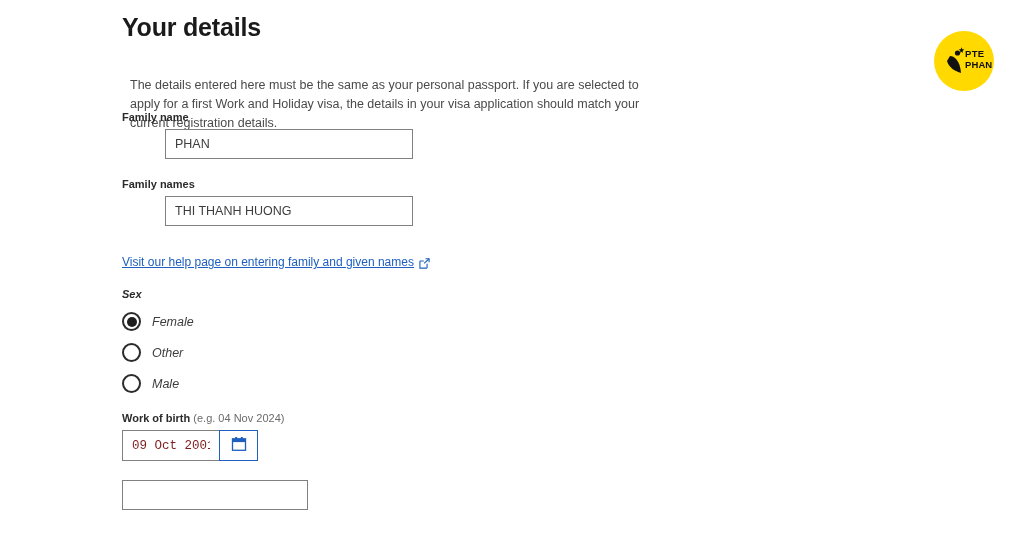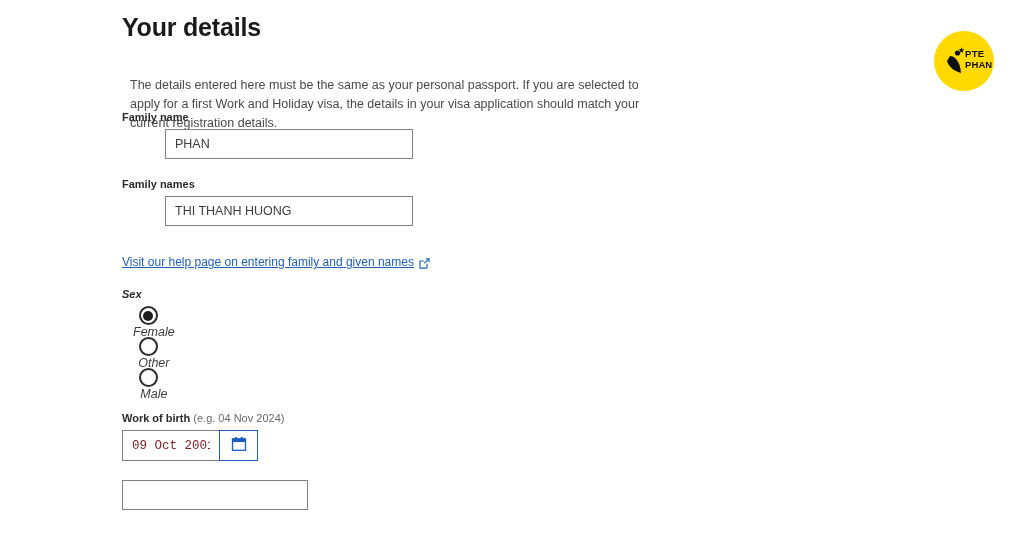--- a/index.html
+++ b/index.html
@@ -104,21 +104,20 @@
     position: relative;
     top: 1px;
   }
 
   .radio-group { position: absolute; left: 122px; top: 288px; font-style: italic; }
   .radio-row {
     display: flex;
     align-items: center;
     height: 31px;
     cursor: pointer;
-    flex-direction: column;
   }
   .radio-outer {
     width: 19px;
     height: 19px;
     border-radius: 50%;
     border: 2px solid #2b2b2b;
     box-sizing: border-box;
     display: flex;
     align-items: center;
     justify-content: center;

